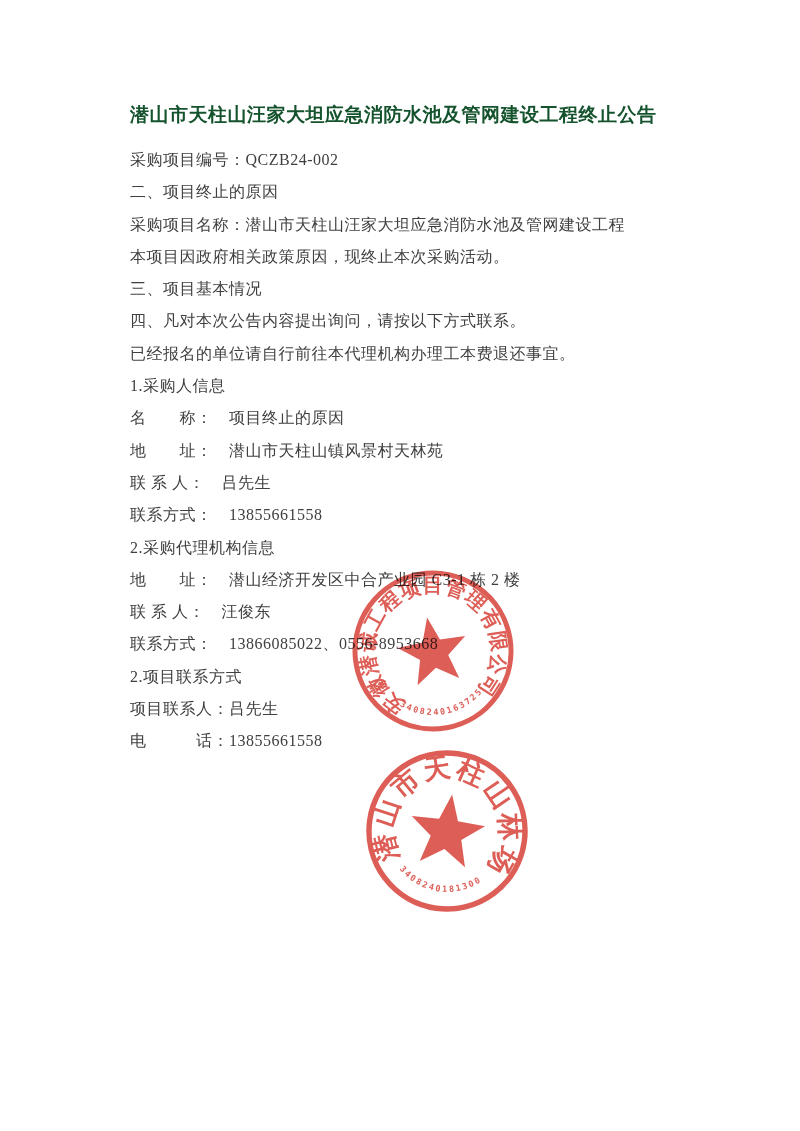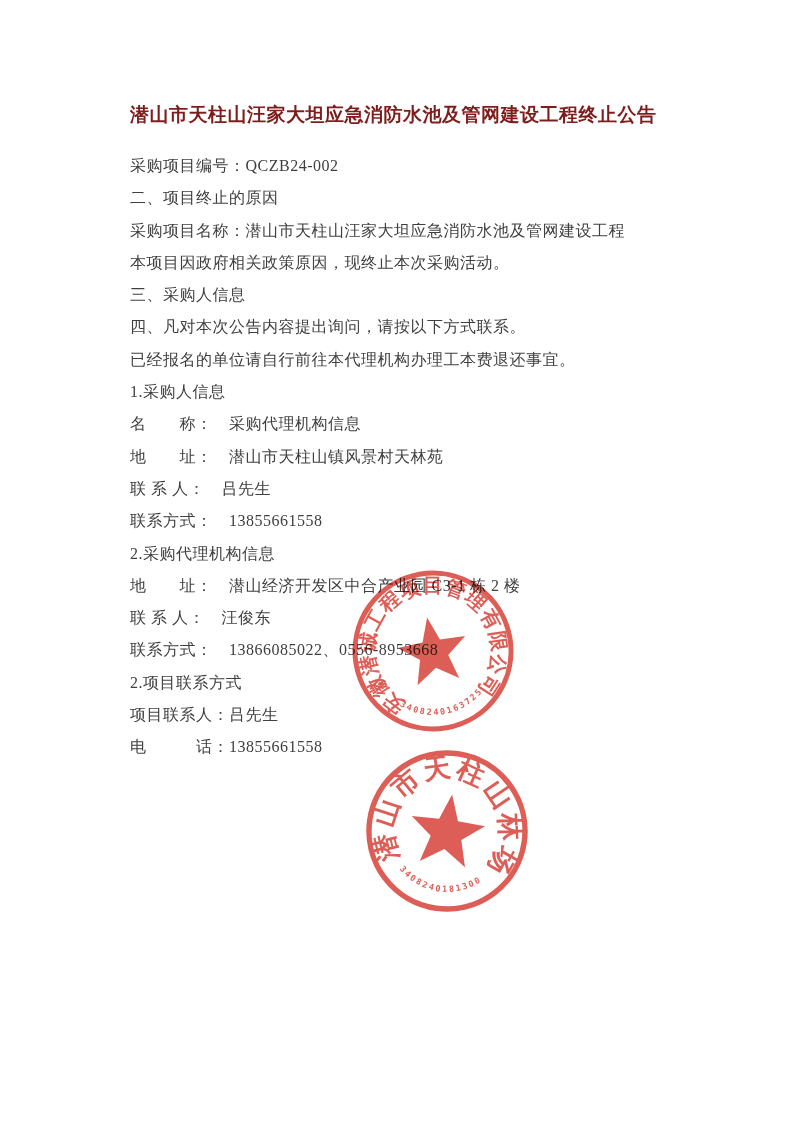--- a/index.html
+++ b/index.html
@@ -16,26 +16,26 @@
   .content {
     position: absolute;
     left: 130px;
     top: 100px;
     width: 522px;
   }
   .doc-title {
     font-family: "Liberation Sans", "DejaVu Sans", sans-serif;
     font-size: 19px;
     font-weight: bold;
-    color: #7f1d1d;
+    color: #14532d;
     text-align: center;
     line-height: 30px;
     letter-spacing: 0.5px;
     white-space: nowrap;
-    margin-bottom: 20px;
+    margin-bottom: 14px;
   }
   .lines p {
     font-size: 16px;
     line-height: 32.3px;
     white-space: pre;
     letter-spacing: 0.5px;
   }
   .seal {
     position: absolute;
     mix-blend-mode: multiply;
@@ -58,25 +58,25 @@
 
 <div class="page">
 
   <div class="content">
     <h1 class="doc-title">潜山市天柱山汪家大坦应急消防水池及管网建设工程终止公告</h1>
     <div class="lines">
       <p>采购项目编号：QCZB24-002</p>
       <p>二、项目终止的原因</p>
       <p>采购项目名称：潜山市天柱山汪家大坦应急消防水池及管网建设工程</p>
       <p>本项目因政府相关政策原因，现终止本次采购活动。</p>
-      <p>三、采购人信息</p>
+      <p>三、项目基本情况</p>
       <p>四、凡对本次公告内容提出询问，请按以下方式联系。</p>
       <p>已经报名的单位请自行前往本代理机构办理工本费退还事宜。</p>
       <p>1.采购人信息</p>
-      <p>名　　称：　采购代理机构信息</p>
+      <p>名　　称：　项目终止的原因</p>
       <p>地　　址：　潜山市天柱山镇风景村天林苑</p>
       <p>联 系 人：　吕先生</p>
       <p>联系方式：　13855661558</p>
       <p>2.采购代理机构信息</p>
       <p>地　　址：　潜山经济开发区中合产业园 C3-1 栋 2 楼</p>
       <p>联 系 人：　汪俊东</p>
       <p>联系方式：　13866085022、0556-8953668</p>
       <p>2.项目联系方式</p>
       <p>项目联系人：吕先生</p>
       <p>电　　　话：13855661558</p>

